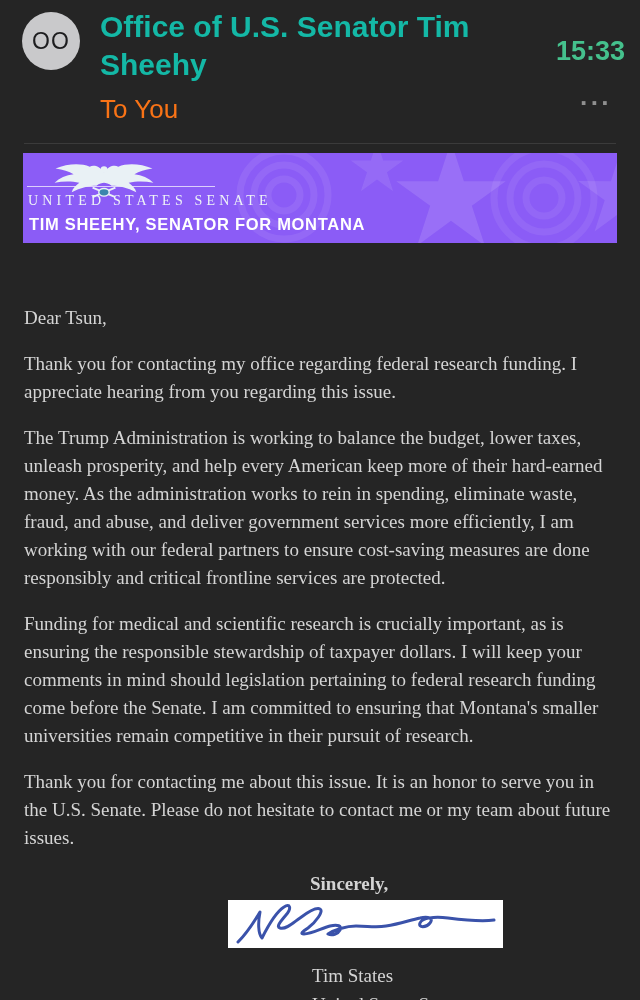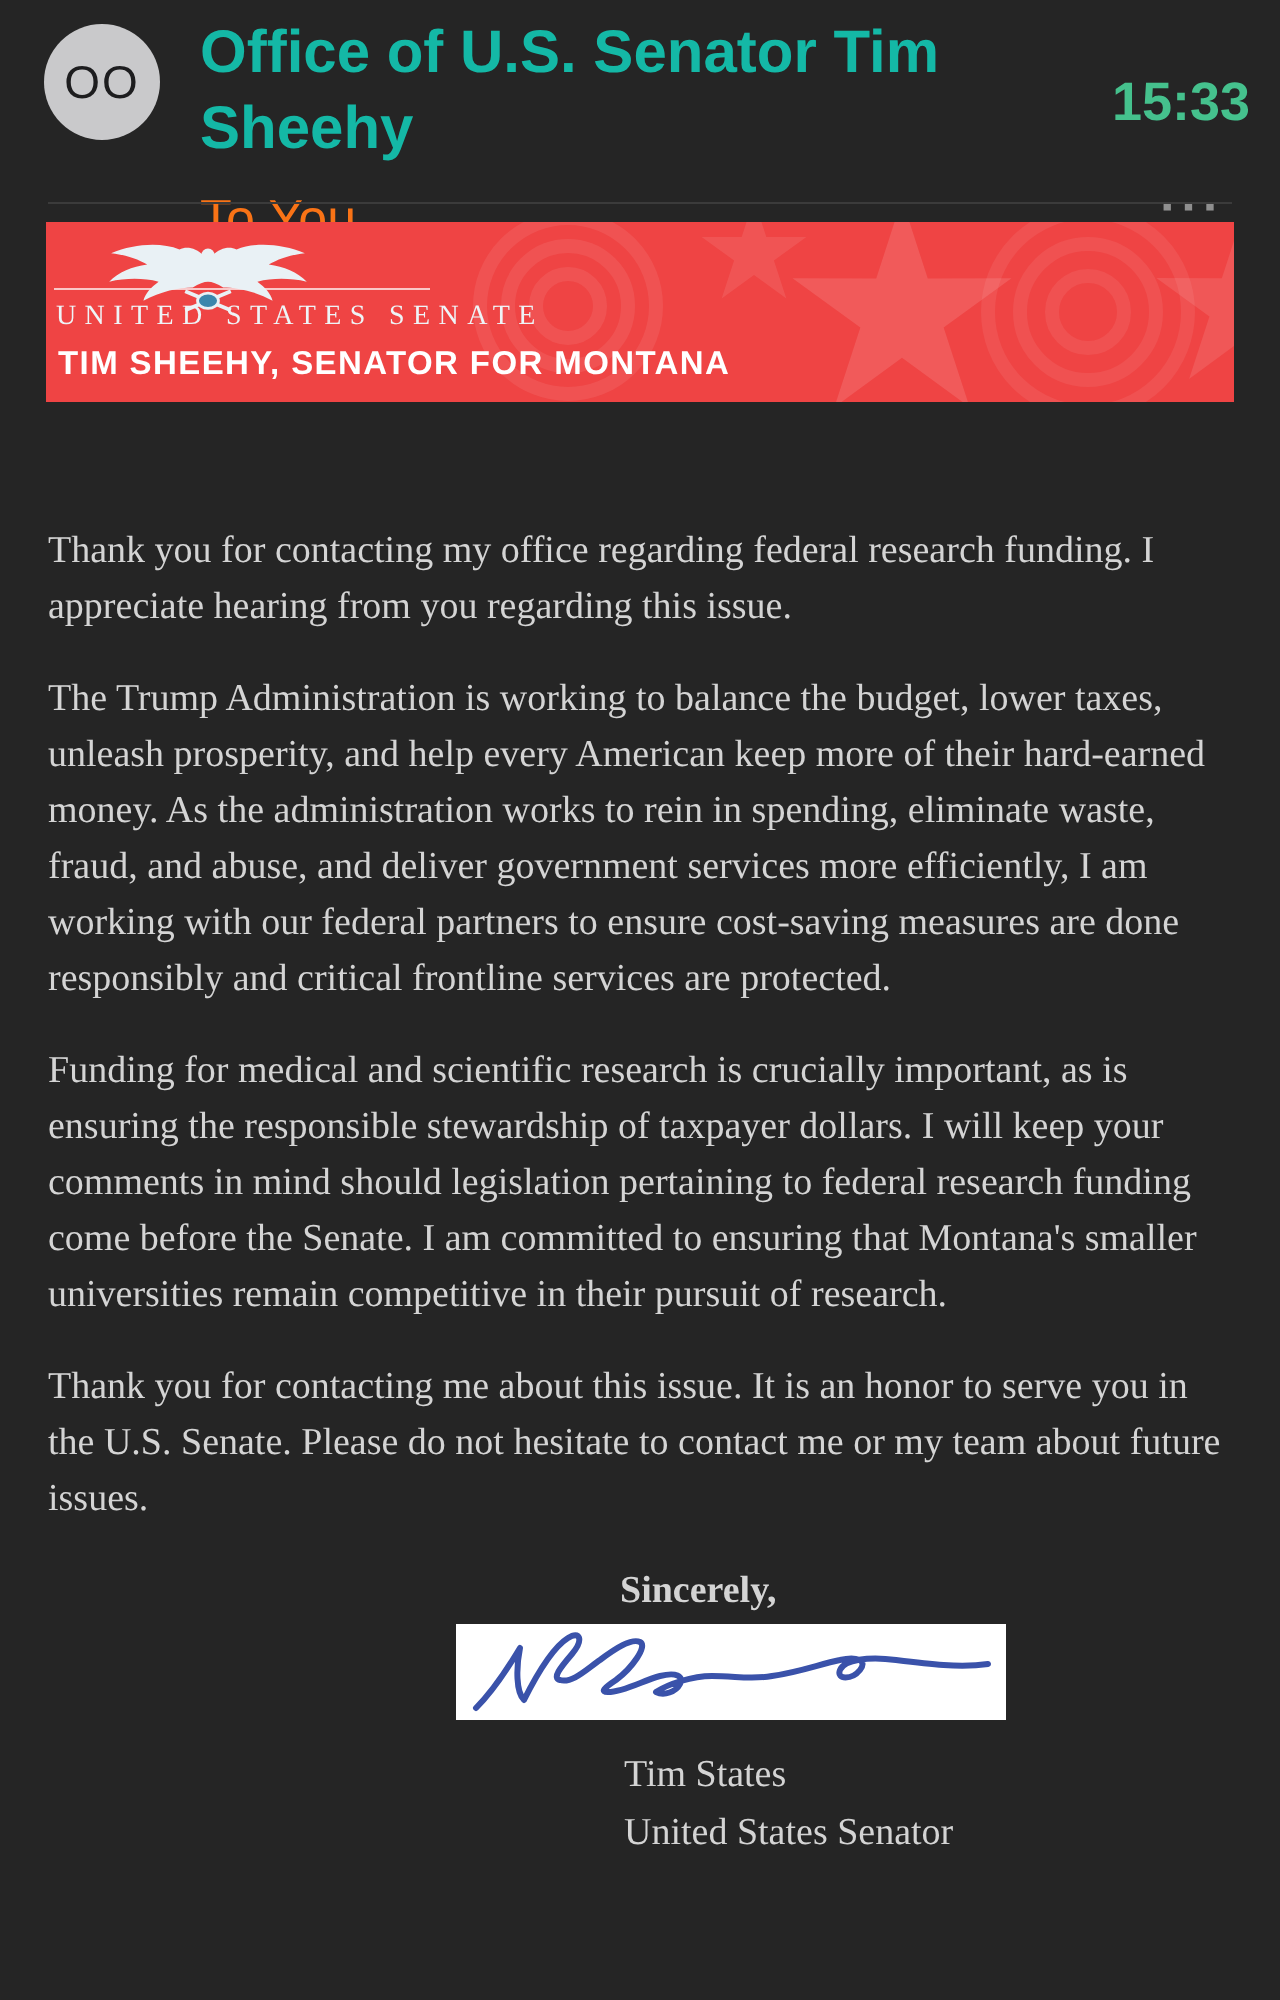--- a/index.html
+++ b/index.html
@@ -2,36 +2,36 @@
 <html><head>
 <meta charset="utf-8">
 <style>
   html,body{margin:0;padding:0;}
   body{
     width:640px;height:1000px;overflow:hidden;
     background:#252525;
     font-family:"Liberation Sans",sans-serif;
   }
   
-  .mail-header{position:relative;height:102px;}
+  .mail-header{position:relative;height:144px;}
   .avatar{
     position:absolute;left:22px;top:12px;width:58px;height:58px;border-radius:50%;
     background:#c9c9cb;display:flex;align-items:center;justify-content:center;
     font-size:23px;color:#1d1d1f;letter-spacing:1px;font-weight:400;
   }
   .sender{
     position:absolute;left:100px;top:8px;width:390px;margin:0;
     font-size:30px;line-height:38px;font-weight:700;color:#14b8a6;
   }
   .to-row{position:absolute;left:100px;top:94px;font-size:26px;color:#f97316;}
   .time{position:absolute;right:15px;top:36px;font-size:27px;font-weight:700;color:#45c18d;}
   .more{position:absolute;right:28px;top:90px;font-size:26px;font-weight:700;color:#8f8f8f;letter-spacing:2px;line-height:1;}
   .hdr-divider{position:absolute;left:24px;right:24px;bottom:0;height:1px;background:#3b3b3b;}
   
-  .banner{position:relative;margin:9px 23px 0;height:90px;background:#ef4444;overflow:hidden;}
+  .banner{position:relative;margin:9px 23px 0;height:90px;background:#8b5cf6;overflow:hidden;}
   .pattern{position:absolute;right:-12px;top:0;height:90px;width:430px;}
   .eagle{position:absolute;left:26px;top:8px;width:110px;height:38px;}
   .banner-rule{position:absolute;left:4px;top:33px;width:188px;height:1px;background:rgba(255,255,255,0.7);}
   .banner-org{
     position:absolute;left:5px;top:40px;
     font-family:"Liberation Serif",serif;font-size:14px;letter-spacing:4.2px;color:#eef4f7;white-space:nowrap;
   }
   .banner-name{
     position:absolute;left:6px;top:62px;
     font-size:16.5px;font-weight:700;letter-spacing:0.7px;color:#ffffff;white-space:nowrap;
@@ -86,20 +86,21 @@
          C102,18 95,15 87,14 C92,11 98,9 106,8 C94,3 80,2 70,6 C66,4 60,5 55,12 Z"></path>
     <circle cx="55" cy="9" r="3.5" fill="#e9f1f5"></circle>
     <path d="M43,28 L67,38 M67,28 L43,38" stroke="#e9f1f5" stroke-width="2" fill="none"></path>
     <ellipse cx="55" cy="33" rx="5.5" ry="4" fill="#3c86ac" stroke="#e9f1f5" stroke-width="1.5"></ellipse>
   </svg>
   <div class="banner-org">UNITED STATES SENATE</div>
   <div class="banner-name">TIM SHEEHY, SENATOR FOR MONTANA</div>
 </div>
 
 <div class="letter">
+  <p>Dear Tsun,</p>
   <p>Thank you for contacting my office regarding federal research funding. I appreciate hearing from you regarding this issue.</p>
   <p>The Trump Administration is working to balance the budget, lower taxes, unleash prosperity, and help every American keep more of their hard-earned money. As the administration works to rein in spending, eliminate waste, fraud, and abuse, and deliver government services more efficiently, I am working with our federal partners to ensure cost-saving measures are done responsibly and critical frontline services are protected.</p>
   <p>Funding for medical and scientific research is crucially important, as is ensuring the responsible stewardship of taxpayer dollars. I will keep your comments in mind should legislation pertaining to federal research funding come before the Senate. I am committed to ensuring that Montana's smaller universities remain competitive in their pursuit of research.</p>
   <p>Thank you for contacting me about this issue. It is an honor to serve you in the U.S. Senate. Please do not hesitate to contact me or my team about future issues.</p>
 
   <p class="sincerely">Sincerely,</p>
 
   <div class="sigbox">
     <svg viewBox="0 0 275 48">
       <path fill="none" stroke="#3a52aa" stroke-width="3" stroke-linecap="round" stroke-linejoin="round" d="M10,42 C18,34 26,22 32,12 C30,22 30,34 34,38

